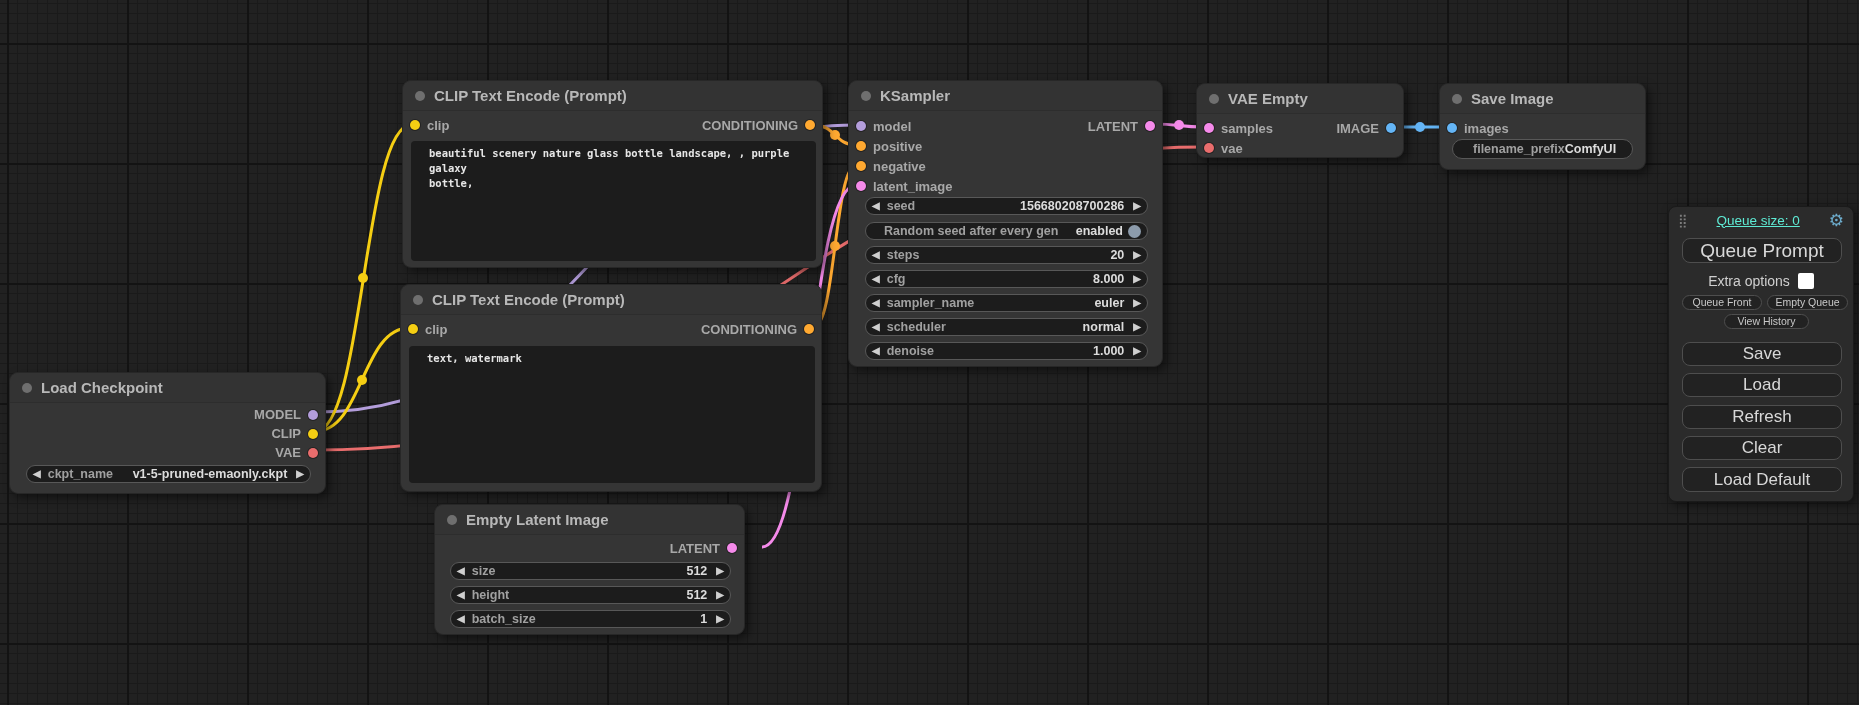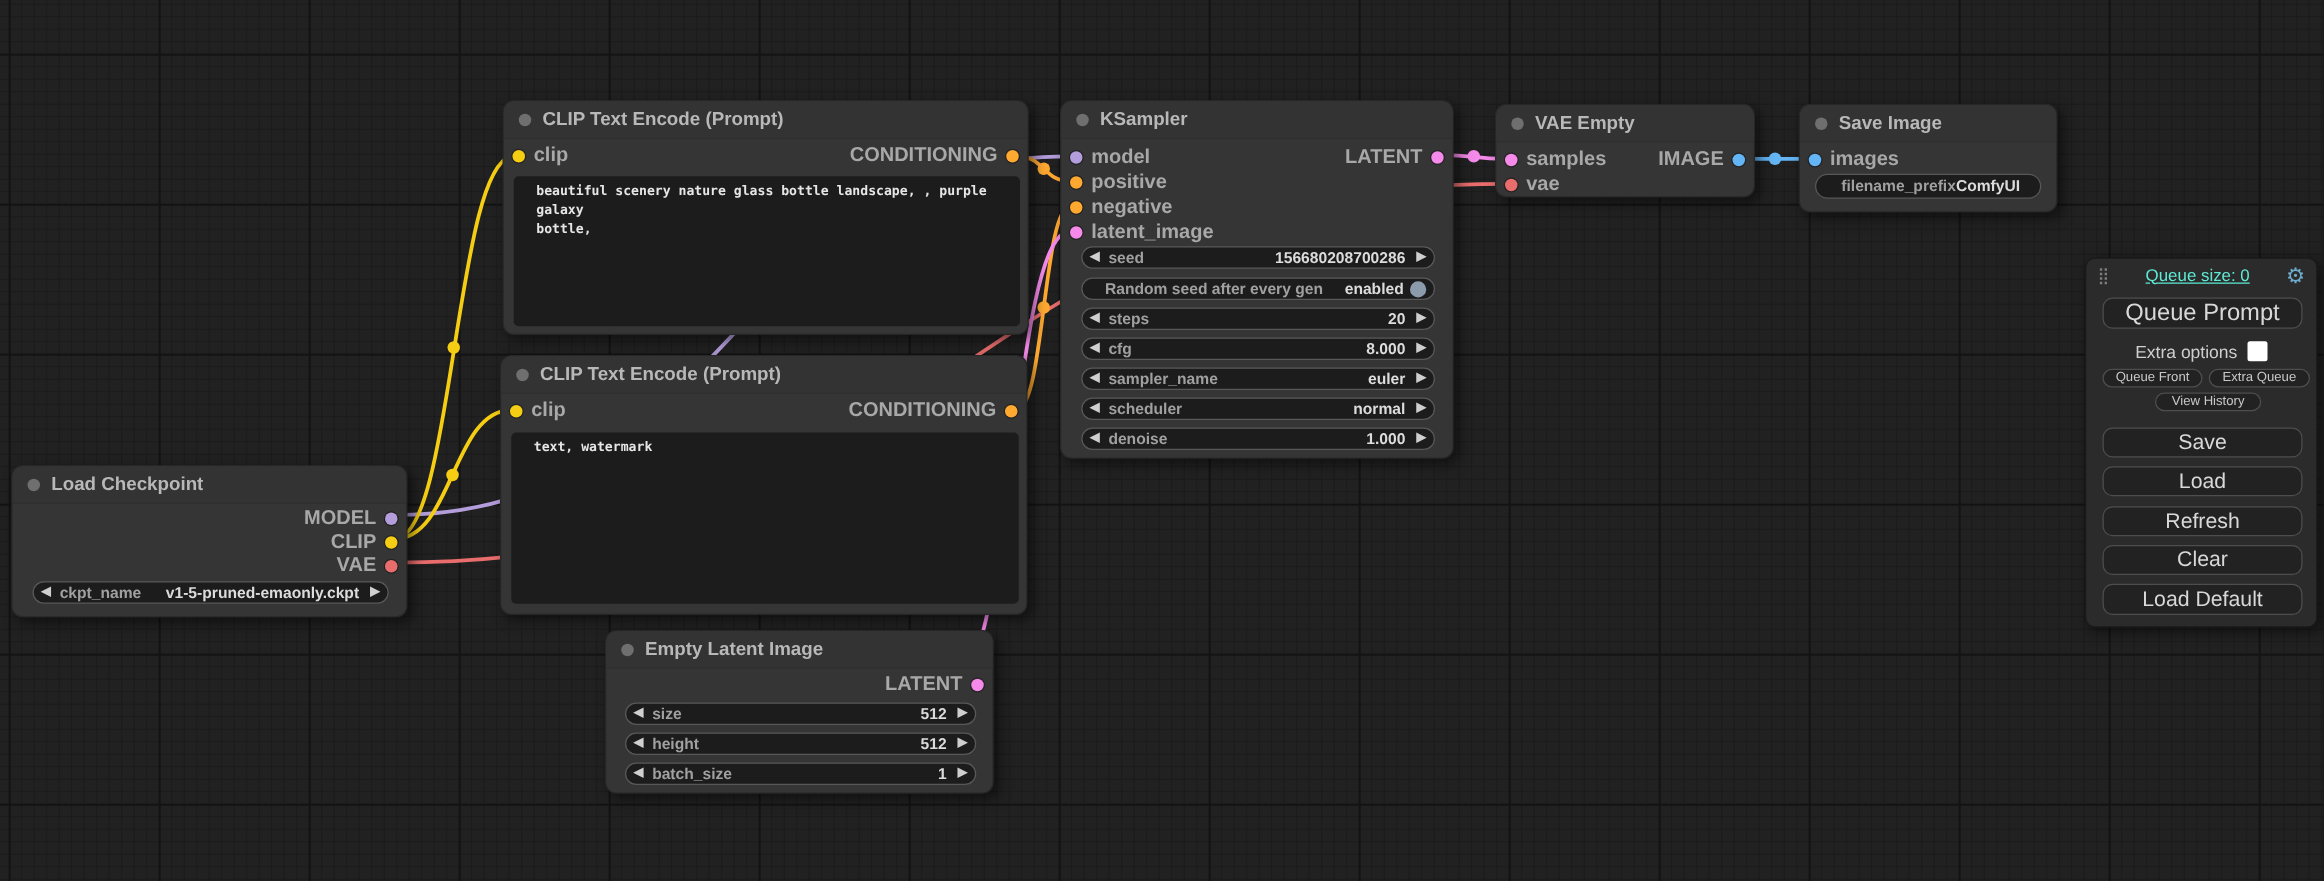--- a/index.html
+++ b/index.html
@@ -25,21 +25,21 @@
     font-weight:bold;
   }
   .node-title {
     display:flex; align-items:center; height:30px; padding:0 10px;
     border-bottom:1px solid #2d2d2d; border-radius:9px 9px 0 0; background:#333333;
   }
   .collapse-dot { width:10px; height:10px; border-radius:50%; margin:0 9px 0 2px; flex:0 0 auto; }
   .title-text { color:#b8b8b8; font-size:15px; white-space:nowrap; }
   .slot-row { display:flex; align-items:center; justify-content:space-between; height:20px; padding:0 7px; }
   .slot { display:flex; align-items:center; gap:7px; }
-  .slot-label { color:#a8a8a8; font-size:16px; white-space:nowrap; }
+  .slot-label { color:#a8a8a8; font-size:13px; white-space:nowrap; }
   .dot { width:10px; height:10px; border-radius:50%; flex:0 0 auto; box-shadow:0 0 0 1px rgba(0,0,0,.35); }
   .out-col { display:flex; flex-direction:column; align-items:flex-end; }
   .out-col .slot-row { width:100%; height:19px; }
   .widget {
     position:absolute; display:flex; align-items:center;
     background:#1c1c1c; border:1px solid #585858; border-radius:10px;
     height:18px; padding:0 6px; color:#a0a0a0; font-size:12.5px;
   }
   .warrow { color:#cfcfcf; font-size:10px; line-height:1; cursor:pointer; }
   .wlabel { margin-left:7px; white-space:nowrap; }
@@ -160,21 +160,21 @@
           <span class="slot-label">clip</span>
         </div>
       <div class="slot">
           <span class="slot-label">CONDITIONING</span>
           <span class="dot" style="background: rgb(255, 169, 49);"></span>
         </div>
     </div>
     <div class="prompt-box" style="left:8px;top:61px;width:406px;height:137px">text, watermark</div>
   </div>
 
-  <div class="node" style="left:484px;top:504px;width:311px;height:131px">
+  <div class="node" style="left:434px;top:504px;width:311px;height:131px">
     <div class="node-title">
       <span class="collapse-dot" style="background: rgb(111, 111, 111);"></span>
       <span class="title-text">Empty Latent Image</span>
     </div>
     <div class="slot-row" style="justify-content:flex-end;margin-top:3px">
       <div class="slot">
           <span class="slot-label">LATENT</span>
           <span class="dot" style="background: rgb(245, 138, 234);"></span>
         </div>
     </div>
@@ -320,21 +320,21 @@
       <span class="drag-handle">⣿</span>
       <span class="queue-size">Queue size: 0</span>
       <span class="gear" style="color: rgb(108, 171, 203);">⚙</span>
     </div>
     <button class="qp-btn qp-big" style="top:31px">Queue Prompt</button>
     <div class="extra-row">
       <span class="extra-label">Extra options</span>
       <span class="checkbox"></span>
     </div>
     <button class="qp-btn qp-small" style="left:13px;top:88px;width:80px">Queue Front</button>
-    <button class="qp-btn qp-small" style="left:98px;top:88px;width:81px">Extra Queue</button>
+    <button class="qp-btn qp-small" style="left:98px;top:88px;width:81px">Empty Queue</button>
     <button class="qp-btn qp-small" style="left:55px;top:107px;width:85px">View History</button>
     <button class="qp-btn qp-mid" style="top:135px">Save</button>
     <button class="qp-btn qp-mid" style="top:166px">Load</button>
     <button class="qp-btn qp-mid" style="top:198px">Refresh</button>
     <button class="qp-btn qp-mid" style="top:229px">Clear</button>
     <button class="qp-btn qp-mid" style="top:260px;height:25px">Load Default</button>
   </div>
 
 </div>
 

